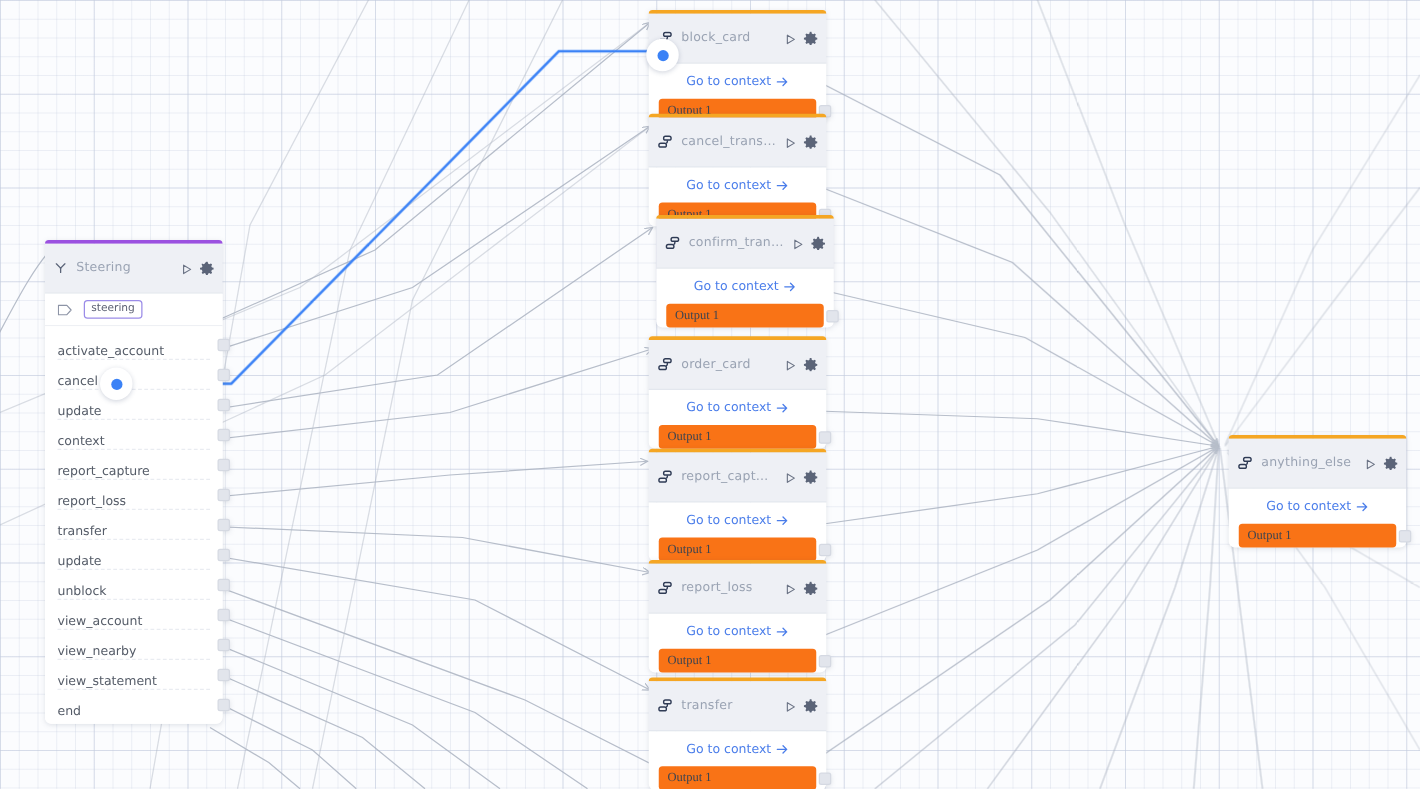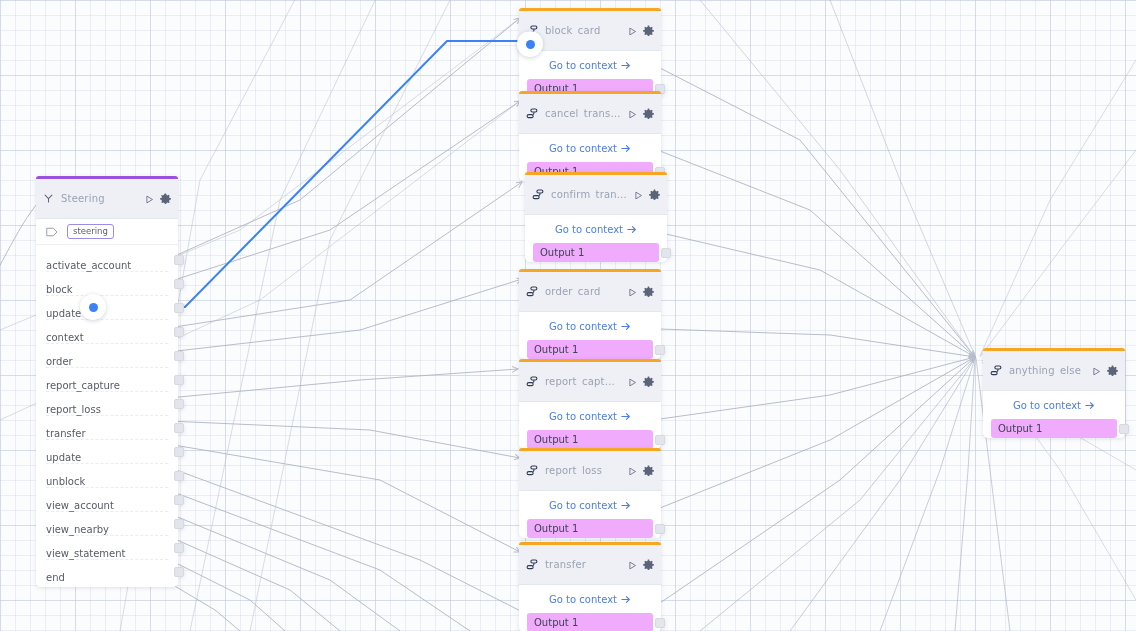--- a/index.html
+++ b/index.html
@@ -39,23 +39,23 @@
   .body{background:#fff;border-radius:0 0 5px 5px;}
 
   
   .dnode .topbar{background:#f5a623;}
   .dnode .goto{
     text-align:center;font-size:10px;color:#4a7dea;
     padding:9px 0 8px 0;display:flex;align-items:center;justify-content:center;gap:4px;
   }
   .dnode .outrow{
     position:relative;margin:0 8px 9px 8px;height:19px;
-    background:#f0abfc;border-radius:3px;
+    background:#f97316;border-radius:3px;
     display:flex;align-items:center;padding-left:7px;
-    font-size:10px;color:#3d4450;
+    font-size:10px;color:#3d4450;font-family:Liberation Serif, serif;
   }
   .port-out{
     position:absolute;width:8px;height:8px;border-radius:2px;
     background:#e2e5ec;border:1px solid #d5d9e2;
   }
   .dnode .outrow .port-out{right:-12px;top:5px;}
 
   
   #steering-node .topbar{background:#9b51e0;}
   .tagrow{
@@ -138,21 +138,21 @@
       <path d="M700,0  L840,170 L974,356" opacity=".6"></path>
       <path d="M1136,60 L1050,200 L980,356" opacity=".5"></path>
       <path d="M1136,150 L1060,250 L980,357" opacity=".5"></path>
       <path d="M1136,600 L1060,470 L982,362" opacity=".5"></path>
       <path d="M1136,470 L1050,420 L982,360" opacity=".5"></path>
     </g>
 
     <path d="M95,307 L185,307 L447,41 L528,41" stroke="#3b82f6" stroke-width="2" fill="none"></path>
   </svg>
 
-  <div class="node" id="steering-node" style="left:36px;top:176px;width:142px;">
+  <div class="node" id="steering-node" style="left:36px;top:192px;width:142px;">
     <div class="topbar"></div>
     <div class="hdr">
       <span class="icon">
         <svg width="11" height="11" viewBox="0 0 16 16">
             <g stroke="#5b6478" stroke-width="1.5" fill="none" stroke-linecap="round">
               <path d="M3 3 L8 8 L13 3"></path>
               <path d="M8 8 L8 13"></path>
             </g>
           </svg>
       </span>
@@ -181,33 +181,29 @@
             </svg>
         </span>
         <span class="tag-chip">steering</span>
       </div>
       <div class="rows" id="steering-rows">
           <div class="row">
             <span>activate_account</span>
             <span class="port-out"></span>
           </div>
           <div class="row">
-            <span>block</span>
+            <span>cancel</span>
             <span class="port-out"></span>
           </div>
           <div class="row">
             <span>update</span>
             <span class="port-out"></span>
           </div>
           <div class="row">
             <span>context</span>
-            <span class="port-out"></span>
-          </div>
-          <div class="row">
-            <span>order</span>
             <span class="port-out"></span>
           </div>
           <div class="row">
             <span>report_capture</span>
             <span class="port-out"></span>
           </div>
           <div class="row">
             <span>report_loss</span>
             <span class="port-out"></span>
           </div>

